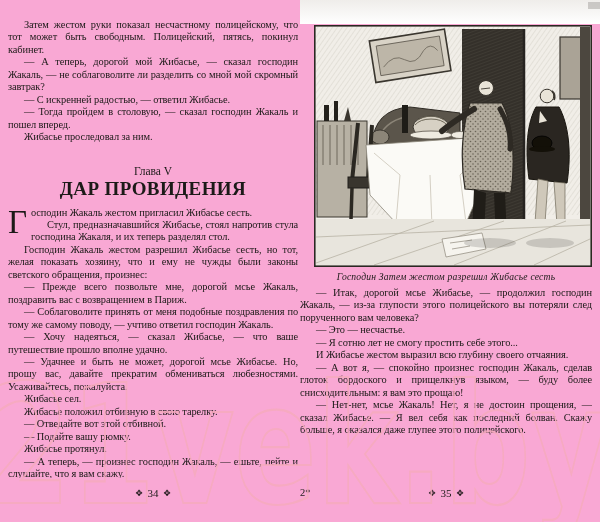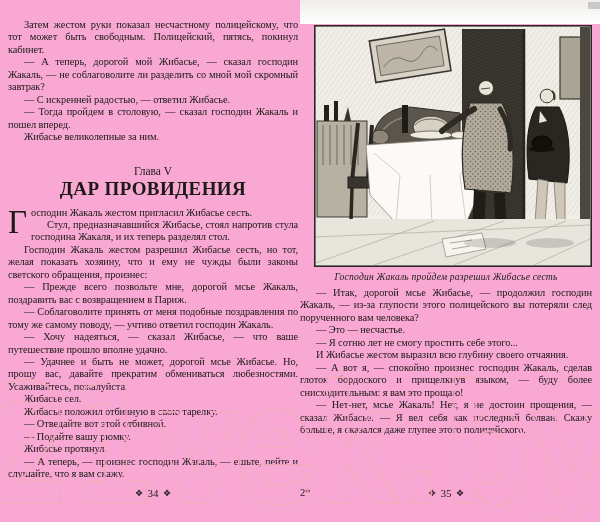--- a/index.html
+++ b/index.html
@@ -41,21 +41,21 @@
 
   <div class="scan-shade"></div>
   <div class="corner-mark"></div>
 
   <div class="page-left">
     <div>
         <p class="para">Затем жестом руки показал несчастному полицейскому, что тот может быть свободным. Полицейский, пятясь, покинул кабинет.</p>
         <p class="para">— А теперь, дорогой мой Жибасье, — сказал господин Жакаль, — не соблаговолите ли разделить со мной мой скромный завтрак?</p>
         <p class="para">— С искренней радостью, — ответил Жибасье.</p>
         <p class="para">— Тогда пройдем в столовую, — сказал господин Жакаль и пошел вперед.</p>
-        <p class="para">Жибасье великолепные за ним.</p>
+        <p class="para">Жибасье проследовал за ним.</p>
       </div>
 
     <div class="chapter">
       <p class="kicker">Глава V</p>
       <p class="title">ДАР ПРОВИДЕНИЯ</p>
     </div>
 
     <p class="para first">
       <span class="dropcap">Г</span><span>осподин Жакаль жестом пригласил Жибасье сесть.</span>
     </p>
@@ -183,21 +183,21 @@
           <path d="M128 214 L168 208 L172 224 L132 232 Z" fill="#f6f4ee" stroke="#8c867a" stroke-width="0.7"></path>
           <path d="M136 218 l22 -3 M138 224 l18 -3" stroke="#8c867a" stroke-width="0.7"></path>
         </g>
         <ellipse cx="176" cy="218" rx="26" ry="5" fill="#000" opacity="0.14"></ellipse>
         <ellipse cx="236" cy="218" rx="24" ry="5" fill="#000" opacity="0.14"></ellipse>
 
         <rect x="0.8" y="0.8" width="276.4" height="240.4" fill="none" stroke="#2b2822" stroke-width="1.6"></rect>
       </svg>
     </div>
 
-    <div class="caption">Господин Жакаль пройдем разрешил Жибасье сесть</div>
+    <div class="caption">Господин Затем жестом разрешил Жибасье сесть</div>
 
     <div class="right-text">
         <p class="para">— Итак, дорогой мсье Жибасье, — продолжил господин Жакаль, — из-за глупости этого полицейского вы потеряли след порученного вам человека?</p>
         <p class="para">— Это — несчастье.</p>
         <p class="para">— Я сотню лет не смогу простить себе этого...</p>
         <p class="para">И Жибасье жестом выразил всю глубину своего отчаяния.</p>
         <p class="para">— А вот я, — спокойно произнес господин Жакаль, сделав глоток бордоского и прищелкнув языком, — буду более снисходительным: я вам это прощаю!</p>
         <p class="para">— Нет-нет, мсье Жакаль! Нет, я не достоин прощения, — сказал Жибасье. — Я вел себя как последний болван. Скажу больше, я оказался даже глупее этого полицейского.</p>
       </div>
   </div>

